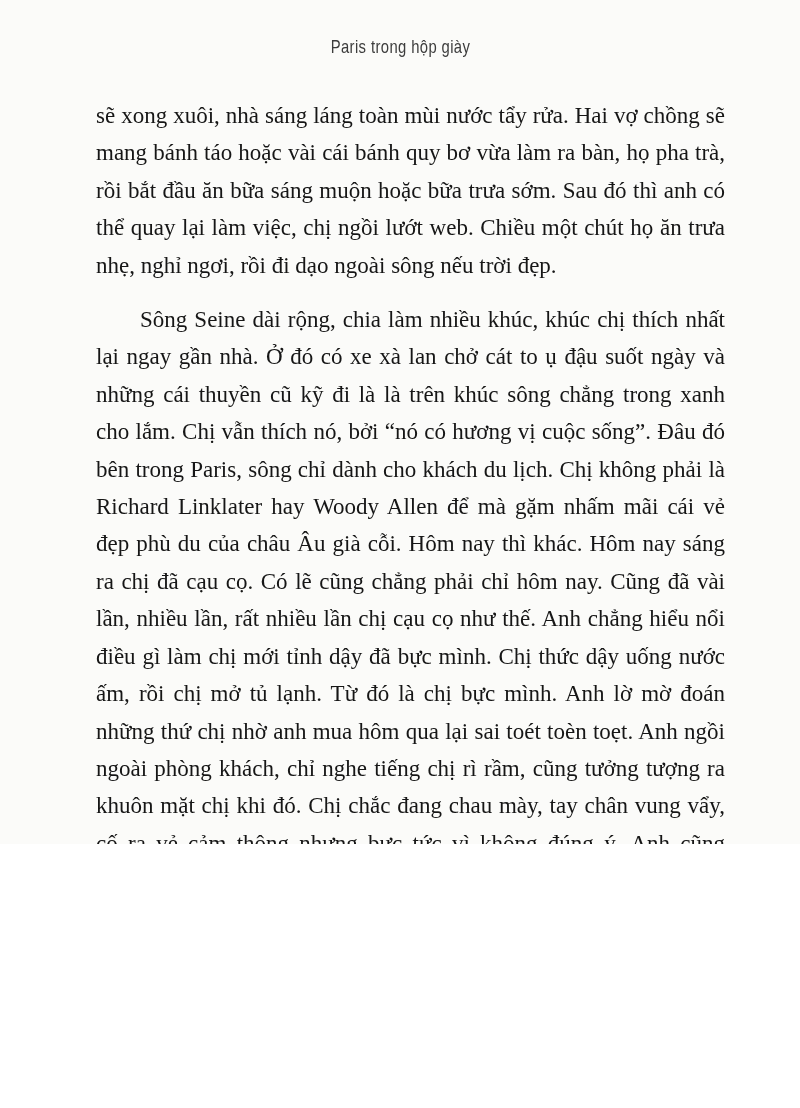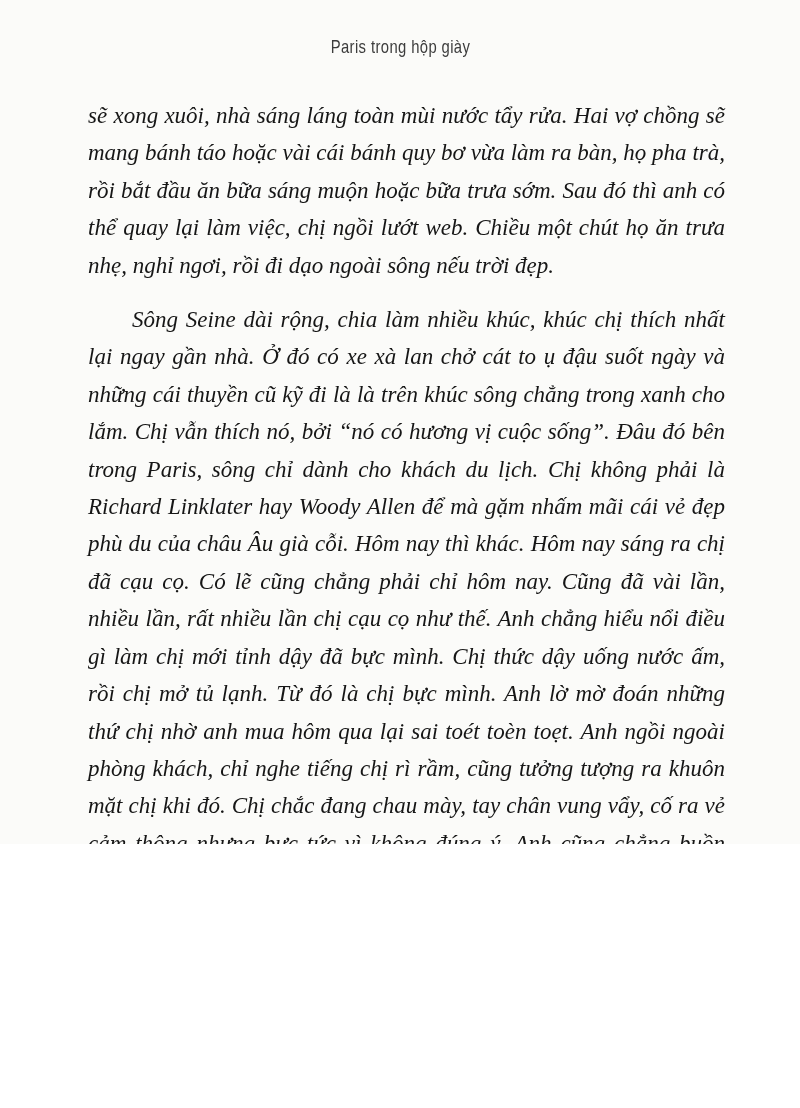--- a/index.html
+++ b/index.html
@@ -35,22 +35,21 @@
     top: 97px;
     left: 84px;
     width: 641px;
     font-family: "Liberation Serif", serif;
     font-size: 23px;
     line-height: 37.4px;
     color: #161616;
     text-align: justify;
   }
   .body-text p {
-    margin: 0 0 17px 4px;
-    font-style: italic;
+    margin: 0 0 17px 12px;
   }
   .body-text p.indent {
     text-indent: 44px;
   }
   .page-footer {
     position: absolute;
     top: 1033px;
     left: 0;
     right: 0;
     text-align: center;

